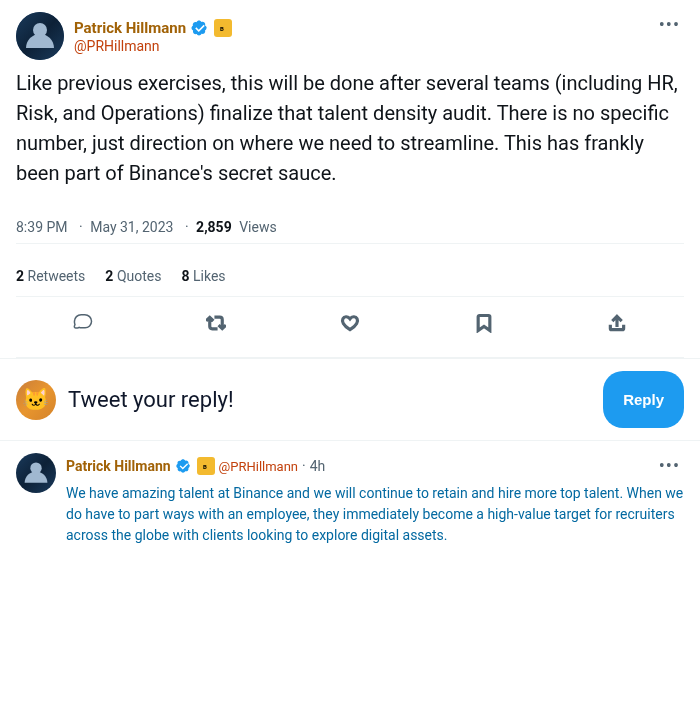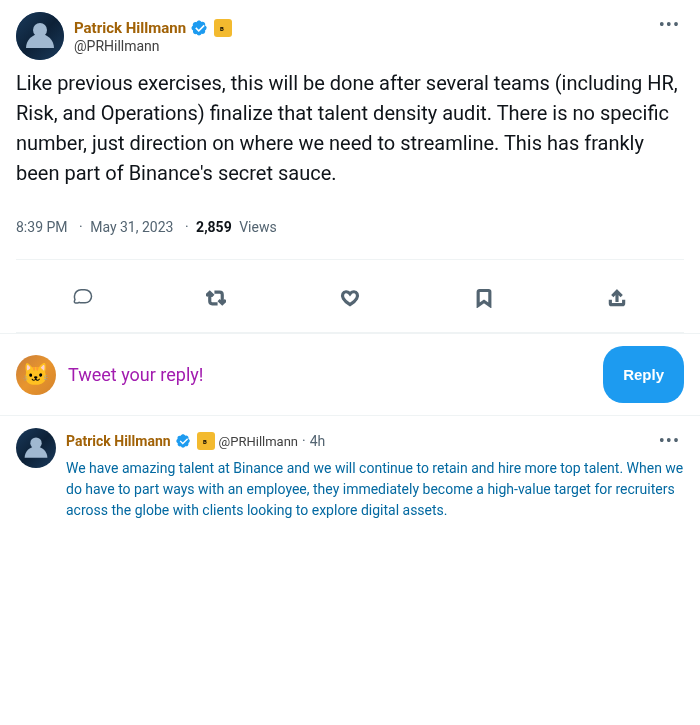--- a/index.html
+++ b/index.html
@@ -101,21 +101,21 @@
       align-items: center;
       justify-content: center;
       font-size: 10px;
       font-weight: bold;
       color: #000;
       margin-left: 2px;
     }
 
     .author-handle {
       font-size: 14px;
-      color: #404040;
+      color: #c2410c;
     }
 
     .more-button {
       color: #536471;
       cursor: pointer;
       padding: 4px;
       border-radius: 50%;
       font-size: 18px;
       line-height: 1;
       letter-spacing: 1px;
@@ -125,21 +125,21 @@
       font-size: 20px;
       line-height: 1.5;
       color: #0f1419;
       margin-bottom: 31px;
     }
 
     .tweet-meta {
       font-size: 14px;
       color: #536471;
       margin-bottom: 12px;
-      padding-bottom: 24px;
+      padding-bottom: 8px;
       border-bottom: 1px solid #eff3f4;
     }
 
     .tweet-meta span {
       margin-right: 4px;
     }
 
     .tweet-meta .dot {
       margin: 0 4px;
     }
@@ -201,22 +201,22 @@
       background: linear-gradient(135deg, #c97d3a 0%, #e8952e 50%, #d4832b 100%);
       display: flex;
       align-items: center;
       justify-content: center;
       font-size: 22px;
       flex-shrink: 0;
     }
 
     .reply-input {
       flex: 1;
-      font-size: 18px;
-      color: #a21caf;
+      font-size: 22px;
+      color: #0f172a;
       border: none;
       outline: none;
       background: transparent;
       cursor: text;
     }
 
     .reply-btn {
       background: #1d9bf0;
       color: #fff;
       border: none;
@@ -312,20 +312,31 @@
 
   <div class="tweet-meta">
     <span>8:39 PM</span>
     <span class="dot">·</span>
     <span>May 31, 2023</span>
     <span class="dot">·</span>
     <span class="views-count">2,859</span>
     <span>Views</span>
   </div>
 
+  <div class="engagement-row">
+    <div class="engagement-item">
+      <strong>2</strong> <span>Retweets</span>
+    </div>
+    <div class="engagement-item">
+      <strong>2</strong> <span>Quotes</span>
+    </div>
+    <div class="engagement-item">
+      <strong>8</strong> <span>Likes</span>
+    </div>
+  </div>
 
   <div class="action-bar">
     <div class="action-btn">
       <svg class="icon" viewBox="0 0 24 24" xmlns="http://www.w3.org/2000/svg">
         <path d="M1.751 10c0-4.42 3.584-8 8.005-8h4.366c4.49 0 8.129 3.535 8.129 7.937v.05c0 4.246-3.491 7.813-7.81 7.813h-4.52c-.881 0-1.739-.224-2.498-.644-.571.457-1.309.731-2.119.731H3.22c-1.117 0-1.9-1.073-1.548-2.13l.677-2.031A8.012 8.012 0 0 1 1.75 10Z" stroke="#536471" stroke-width="1.8" fill="none"></path>
       </svg>
     </div>
     <div class="action-btn">
       <svg class="icon" viewBox="0 0 24 24" xmlns="http://www.w3.org/2000/svg">
         <path d="M4.5 3.88l4.432 4.14-1.364 1.46L5.5 7.55V16c0 1.1.896 2 2 2H13v2H7.5c-2.209 0-4-1.79-4-4V7.55L1.432 9.48.068 8.02 4.5 3.88zM16.5 6H11V4h5.5c2.209 0 4 1.79 4 4v8.45l2.068-1.93 1.364 1.46-4.432 4.14-4.432-4.14 1.364-1.46 2.068 1.93V8c0-1.1-.896-2-2-2z" fill="#536471"></path>

